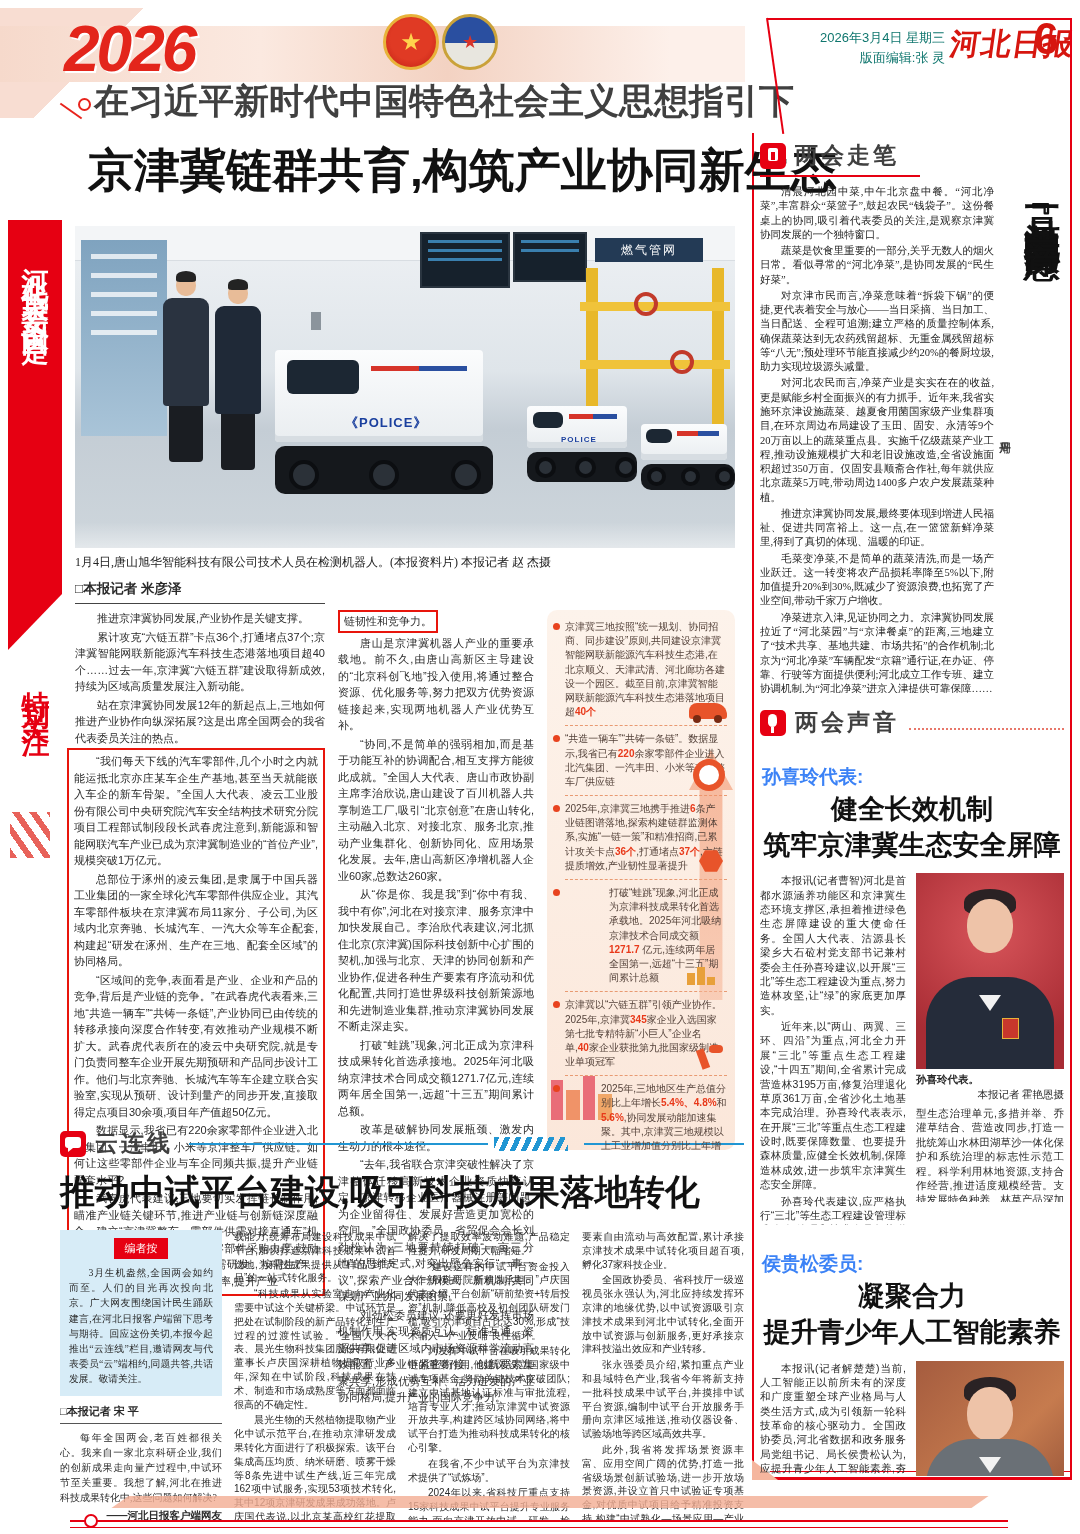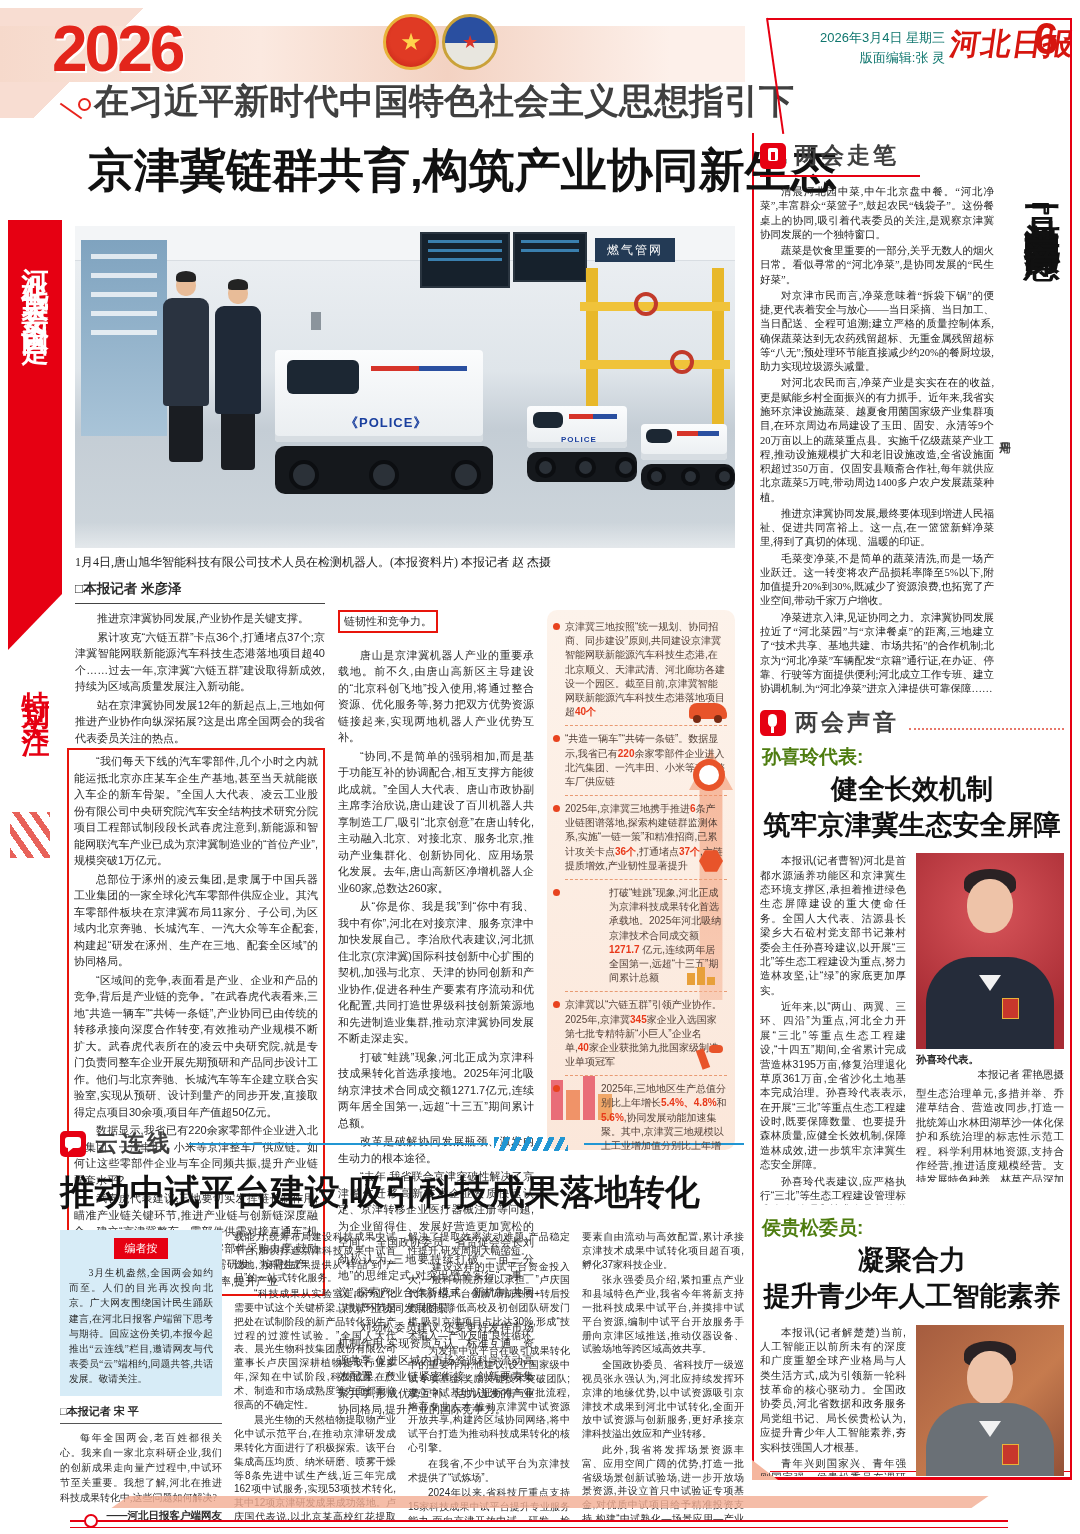--- a/index.html
+++ b/index.html
@@ -9,21 +9,21 @@
   p{margin:0 0 2px 0;text-indent:2em;text-align:justify;}
   p.flush{text-indent:0;}
   .hl{color:#e8391a;font-weight:bold;}
 
   
   .banner{position:absolute;left:0;top:0;width:1080px;height:130px;}
   .band{position:absolute;left:0;top:26px;width:745px;height:56px;
         background:linear-gradient(90deg,#f6d9cb,#fbe9e0 35%,#f3d2c2 60%,#fdf0ea 90%);}
   .band2{position:absolute;left:0;top:8px;width:150px;height:110px;
         background:linear-gradient(135deg,#f8ddd2 0 55%,transparent 55%);}
-  .year{position:absolute;left:52px;top:12px;font-size:64px;font-weight:900;
+  .year{position:absolute;left:64px;top:12px;font-size:64px;font-weight:900;font-style:italic;
         color:#e3251b;letter-spacing:-3px;text-shadow:2px 2px 0 #fff;}
   .emblem{position:absolute;top:14px;width:56px;height:56px;border-radius:50%;box-sizing:border-box;
           display:flex;align-items:center;justify-content:center;}
   .emblem.national{left:383px;background:radial-gradient(circle at 50% 45%,#e03a24 55%,#c01f14);
           border:3px solid #e8b33a;color:#ffd34d;font-size:24px;}
   .emblem.cppcc{left:442px;background:linear-gradient(180deg,#2a4fa0 0 52%,#e8e6df 52%);
           border:3px solid #caa23a;color:#d8342a;font-size:18px;}
   .dateblock{position:absolute;left:740px;top:28px;width:205px;text-align:right;
           font-size:13px;line-height:1.55;color:#0f766e;}
   .paperlogo{position:absolute;left:950px;top:24px;font-size:30px;font-weight:900;color:#d6160f;
@@ -59,21 +59,21 @@
   .headline{position:absolute;left:88px;top:140px;width:655px;font-size:46px;font-weight:900;
           color:#111;letter-spacing:0;white-space:nowrap;}
   .photo{position:absolute;left:75px;top:226px;width:660px;height:322px;overflow:hidden;
           background:linear-gradient(180deg,#eef1f4 0%,#dfe5ea 45%,#c4cdd5 63%,#ced6dc 100%);}
   .ph-ceiling{position:absolute;left:0;top:0;width:100%;height:34px;background:#f3f5f7;border-bottom:1px solid #d8dde2;}
   .ph-wall-l{position:absolute;left:6px;top:14px;width:86px;height:196px;
           background:linear-gradient(180deg,#7fa3bf,#a9c4d8);}
   .ph-wall-l i{display:block;height:5px;background:rgba(255,255,255,.75);margin:14px 10px 0 10px;}
   .ph-screen{position:absolute;top:6px;background:#16212c;border:2px solid #2a3540;}
   .ph-screen i{display:block;height:3px;margin:6px 6px 0 6px;background:#3a7fae;}
-  .ph-sign{position:absolute;left:520px;top:12px;width:80px;height:24px;background:#233a55;color:#fff;
+  .ph-sign{position:absolute;left:520px;top:12px;width:108px;height:24px;background:#233a55;color:#fff;
           font-size:12px;display:flex;align-items:center;justify-content:center;letter-spacing:2px;}
   .ph-pipes{position:absolute;left:505px;top:42px;width:150px;height:180px;}
   .ph-pipes .v{position:absolute;top:0;width:12px;height:100%;background:#e8b82a;}
   .ph-pipes .h{position:absolute;left:0;width:100%;height:9px;background:#f0c33a;}
   .ph-pipes .valve{position:absolute;width:16px;height:16px;border:4px solid #c23a2a;border-radius:50%;}
   .man{position:absolute;width:46px;}
   .man .hd{width:20px;height:22px;background:#e8bc98;border-radius:50% 50% 45% 45%;margin:0 auto;position:relative;}
   .man .hd::before{content:"";position:absolute;left:0;top:-3px;width:100%;height:11px;background:#232323;
           border-radius:50% 50% 20% 20%;}
   .man .bd{width:46px;height:108px;border-radius:9px 9px 4px 4px;margin-top:2px;}
@@ -90,21 +90,21 @@
   .ph-floor-glow{position:absolute;left:0;bottom:0;width:100%;height:26px;
           background:linear-gradient(180deg,transparent,rgba(255,255,255,.45));}
   .caption{position:absolute;left:75px;top:554px;width:660px;font-size:12px;color:#222;}
   .byline{position:absolute;left:75px;top:580px;width:250px;font-size:13.5px;font-weight:bold;
           border-bottom:1.5px solid #444;padding-bottom:5px;}
 
   .lead-cols{position:absolute;left:75px;top:610px;width:660px;display:flex;gap:13px;}
   .col1{width:250px;font-size:11px;line-height:1.5;}
   .redbox{border:2.5px solid #e8150c;padding:3px 5px;margin:2px 0 0 -8px;}
   .col2{width:196px;font-size:11px;line-height:1.5;}
-  .leadbox{display:inline-block;border:2.5px solid #e8150c;padding:1px 4px;margin-bottom:14px;}
+  .leadbox{display:inline-block;border:2.5px solid #e8150c;padding:1px 4px;margin-bottom:2px;}
 
   
   .ig{width:188px;height:540px;box-sizing:border-box;background:linear-gradient(180deg,#fdf3eb,#fbe7da);
       border-radius:10px;position:relative;padding:10px 8px 4px 18px;font-size:10px;line-height:1.42;
       color:#54423a;overflow:hidden;}
   .ig-arrow{position:absolute;right:2px;top:140px;width:44px;height:250px;opacity:.55;
       clip-path:polygon(50% 0,100% 16%,76% 16%,76% 100%,24% 100%,24% 16%,0 16%);
       background:linear-gradient(180deg,#f0885c,#f6b596);}
   .ig-item{position:relative;z-index:1;}
   .ig-dot{position:absolute;left:-12px;top:3px;width:7px;height:7px;background:#e8431f;border-radius:50%;}
@@ -153,21 +153,21 @@
       font-family:"Liberation Serif","DejaVu Serif",serif;color:#1d1d1d;}
   .walk-title{width:70px;position:relative;}
   .vt{position:absolute;right:-2px;top:2px;writing-mode:vertical-rl;font-size:36px;font-weight:700;
       color:#111;font-family:"Liberation Serif","DejaVu Serif",serif;letter-spacing:2px;height:510px;}
   .vt-author{position:absolute;left:2px;top:248px;writing-mode:vertical-rl;font-size:12px;color:#333;
       font-family:"Liberation Serif","DejaVu Serif",serif;}
   .mic{position:absolute;left:8px;top:4px;width:9px;height:13px;background:#fff;border-radius:5px;}
   .mic::after{content:"";position:absolute;left:3px;top:13px;width:3px;height:6px;background:#fff;}
   .dotted{flex:1;border-bottom:2px dotted #e8776a;margin-left:10px;height:12px;}
   .voice{margin-top:14px;}
-  .speaker{font-size:19px;font-weight:bold;color:#4d7c0f;margin:6px 0 2px 2px;}
+  .speaker{font-size:19px;font-weight:bold;color:#3b82f6;margin:26px 0 2px 2px;}
   .v-headline{text-align:center;font-size:27px;font-weight:700;line-height:1.32;color:#111;
       font-family:"Liberation Serif","DejaVu Serif",serif;}
   .v-body{display:flex;gap:10px;margin-top:10px;}
   .v-left{width:146px;overflow:hidden;font-size:10.5px;line-height:1.37;}
   .v-right{width:148px;font-size:10.5px;line-height:1.37;}
   .p-photo{width:148px;height:196px;position:relative;overflow:hidden;}
   .p-sun{background:radial-gradient(circle at 50% 30%,#d8555a,#a82c34 75%);}
   .p-hou{background:linear-gradient(135deg,#a55c3f,#c67b4e 55%,#8a4a34);}
   .fig-head{position:absolute;left:50%;top:26px;transform:translateX(-50%);width:46px;height:54px;
       background:#eec3a8;border-radius:48%;}
@@ -413,22 +413,22 @@
         </div>
       <div class="ccol">
           <p class="flush">解决了提取效率波动难题,产品稳定性提升,研发周期大幅缩短。</p>
           <p>“建设这样的中试平台资金投入大,一般科研院所难以承担。”卢庆国代表介绍,平台创新“研前垫资+转后投资”机制,降低高校及初创团队研发门槛,吸引京津项目占比达30%,形成“技术输入—产业反哺”良性循环。</p>
           <p>为发挥中试平台在吸引成果转化中的重要作用,他建议,设立国家级中试专项基金,奖励关键技术突破团队;建立中试基地认证标准与审批流程,培育专业人才;推动京津冀中试资源开放共享,构建跨区域协同网络,将中试平台打造为推动科技成果转化的核心引擎。</p>
           <p>在我省,不少中试平台为京津技术提供了“试炼场”。</p>
           <p>2024年以来,省科技厅重点支持15家科技成果中试平台提升专业服务能力,面向京津开放中试、研发、检测、孵化等创新资源,构建全链条服务生态,促进技术、人才、资本等创新</p>
         </div>
       <div class="ccol">
           <p class="flush">要素自由流动与高效配置,累计承接京津技术成果中试转化项目超百项,孵化37家科技企业。</p>
+          <p>全国政协委员、省科技厅一级巡视员张永强认为,河北应持续发挥环京津的地缘优势,以中试资源吸引京津技术成果到河北中试转化,全面开放中试资源与创新服务,更好承接京津科技溢出效应和产业转移。</p>
           <p>张永强委员介绍,紧扣重点产业和县域特色产业,我省今年将新支持一批科技成果中试平台,并摸排中试平台资源,编制中试平台开放服务手册向京津区域推送,推动仪器设备、试验场地等跨区域高效共享。</p>
-          <p>全国政协委员、省科技厅一级巡视员张永强认为,河北应持续发挥环京津的地缘优势,以中试资源吸引京津技术成果到河北中试转化,全面开放中试资源与创新服务,更好承接京津科技溢出效应和产业转移。</p>
           <p>此外,我省将发挥场景资源丰富、应用空间广阔的优势,打造一批省级场景创新试验场,进一步开放场景资源,并设立首只中试验证专项基金,对优质中试项目给予精准投资支持,构建“中试熟化—场景应用—产业落地”全链条成果转化体系,持续吸引京津新技术、新产品在河北落地验证、转化应用。</p>
         </div>
     </div>
   </div>
 
   <div class="rc">
     <div class="badge-row">
       <div class="badge-ico">
         <div style="position:absolute;left:8px;top:5px;width:10px;height:13px;background:#fff;border-radius:2px;"></div>
         <div style="position:absolute;left:11px;top:9px;width:4px;height:8px;background:#e60012;"></div>

